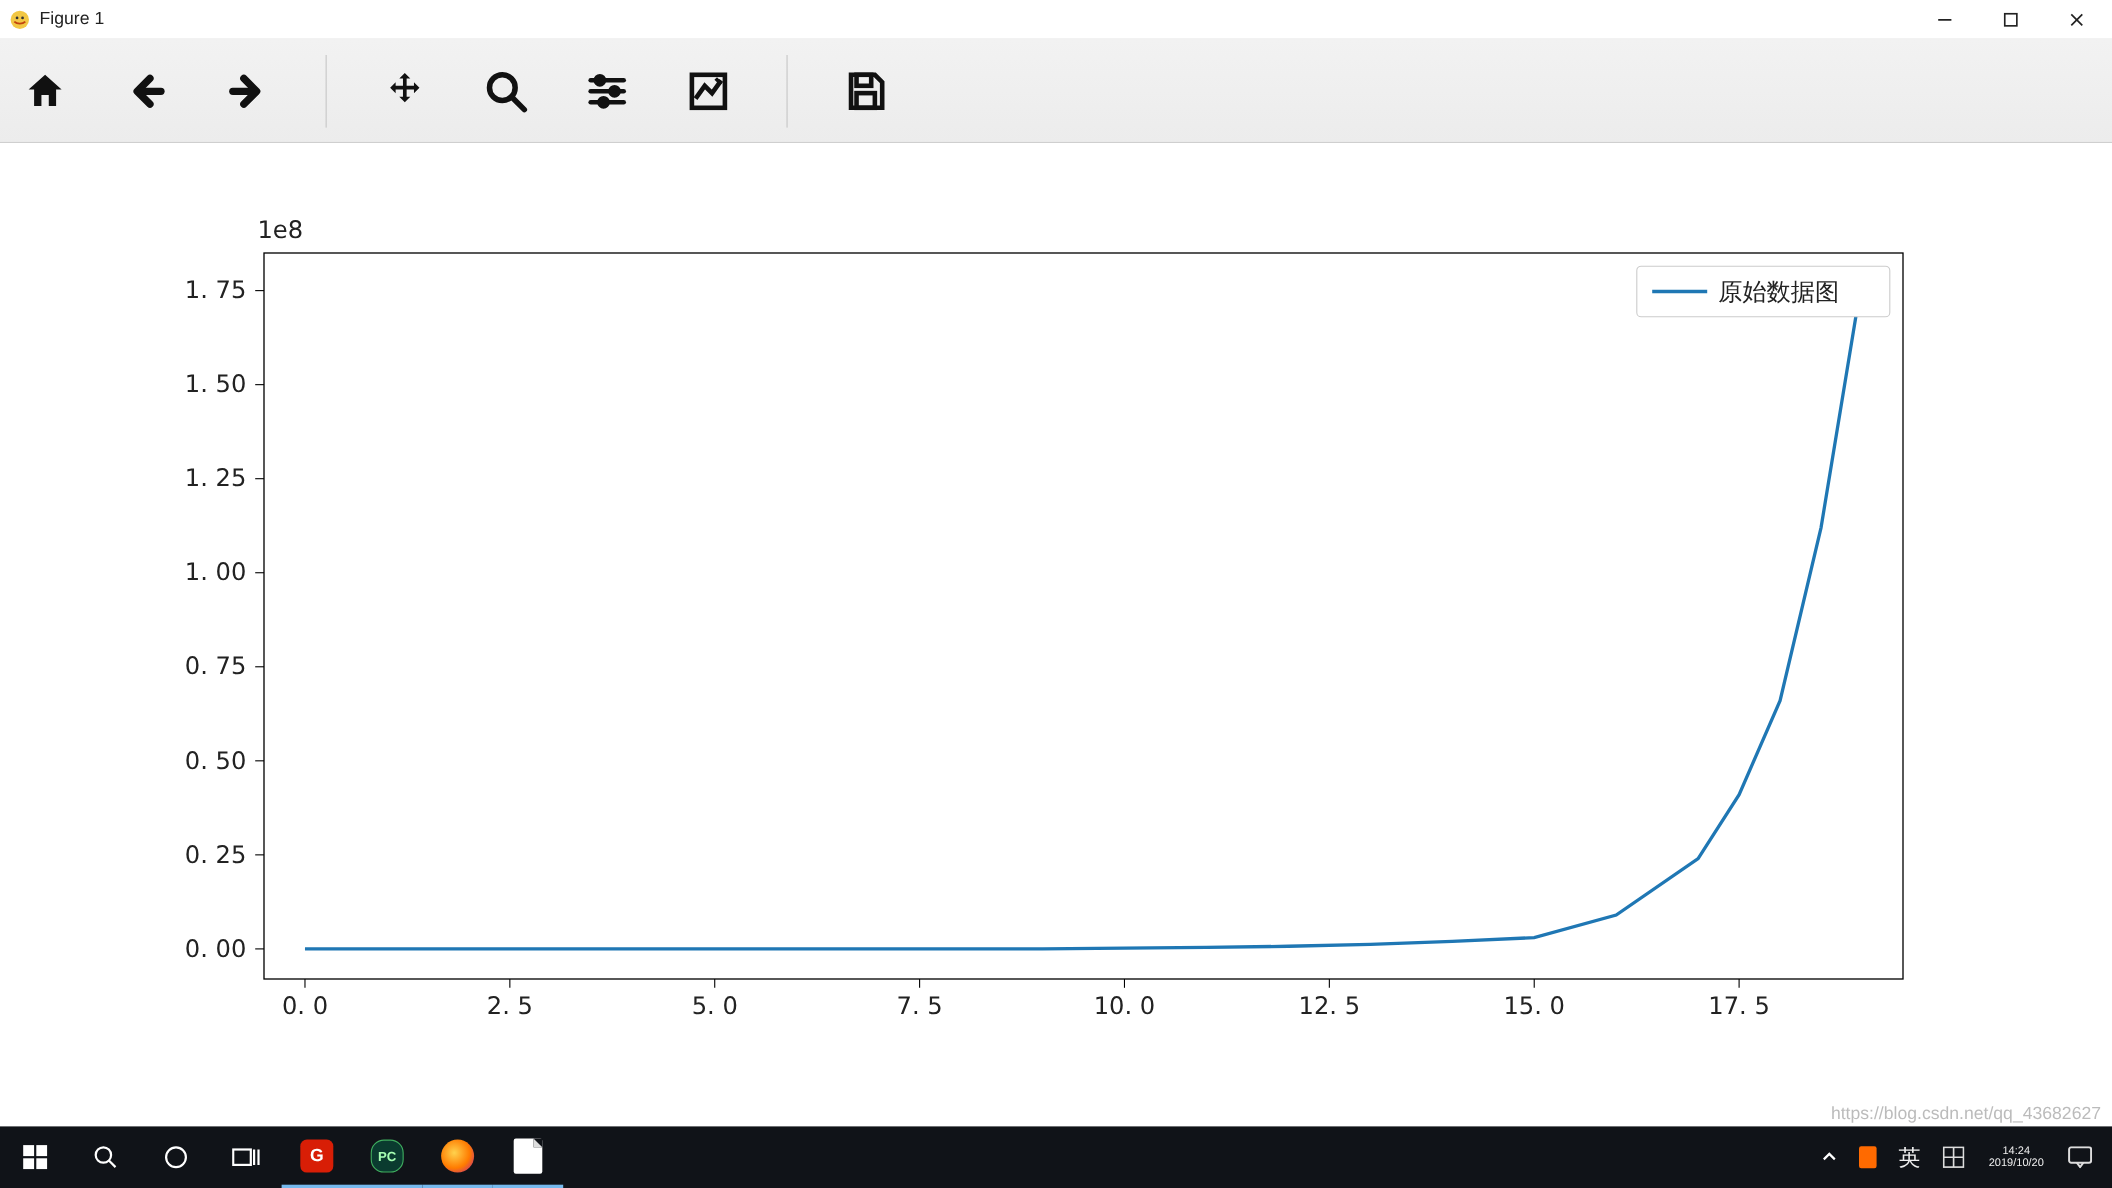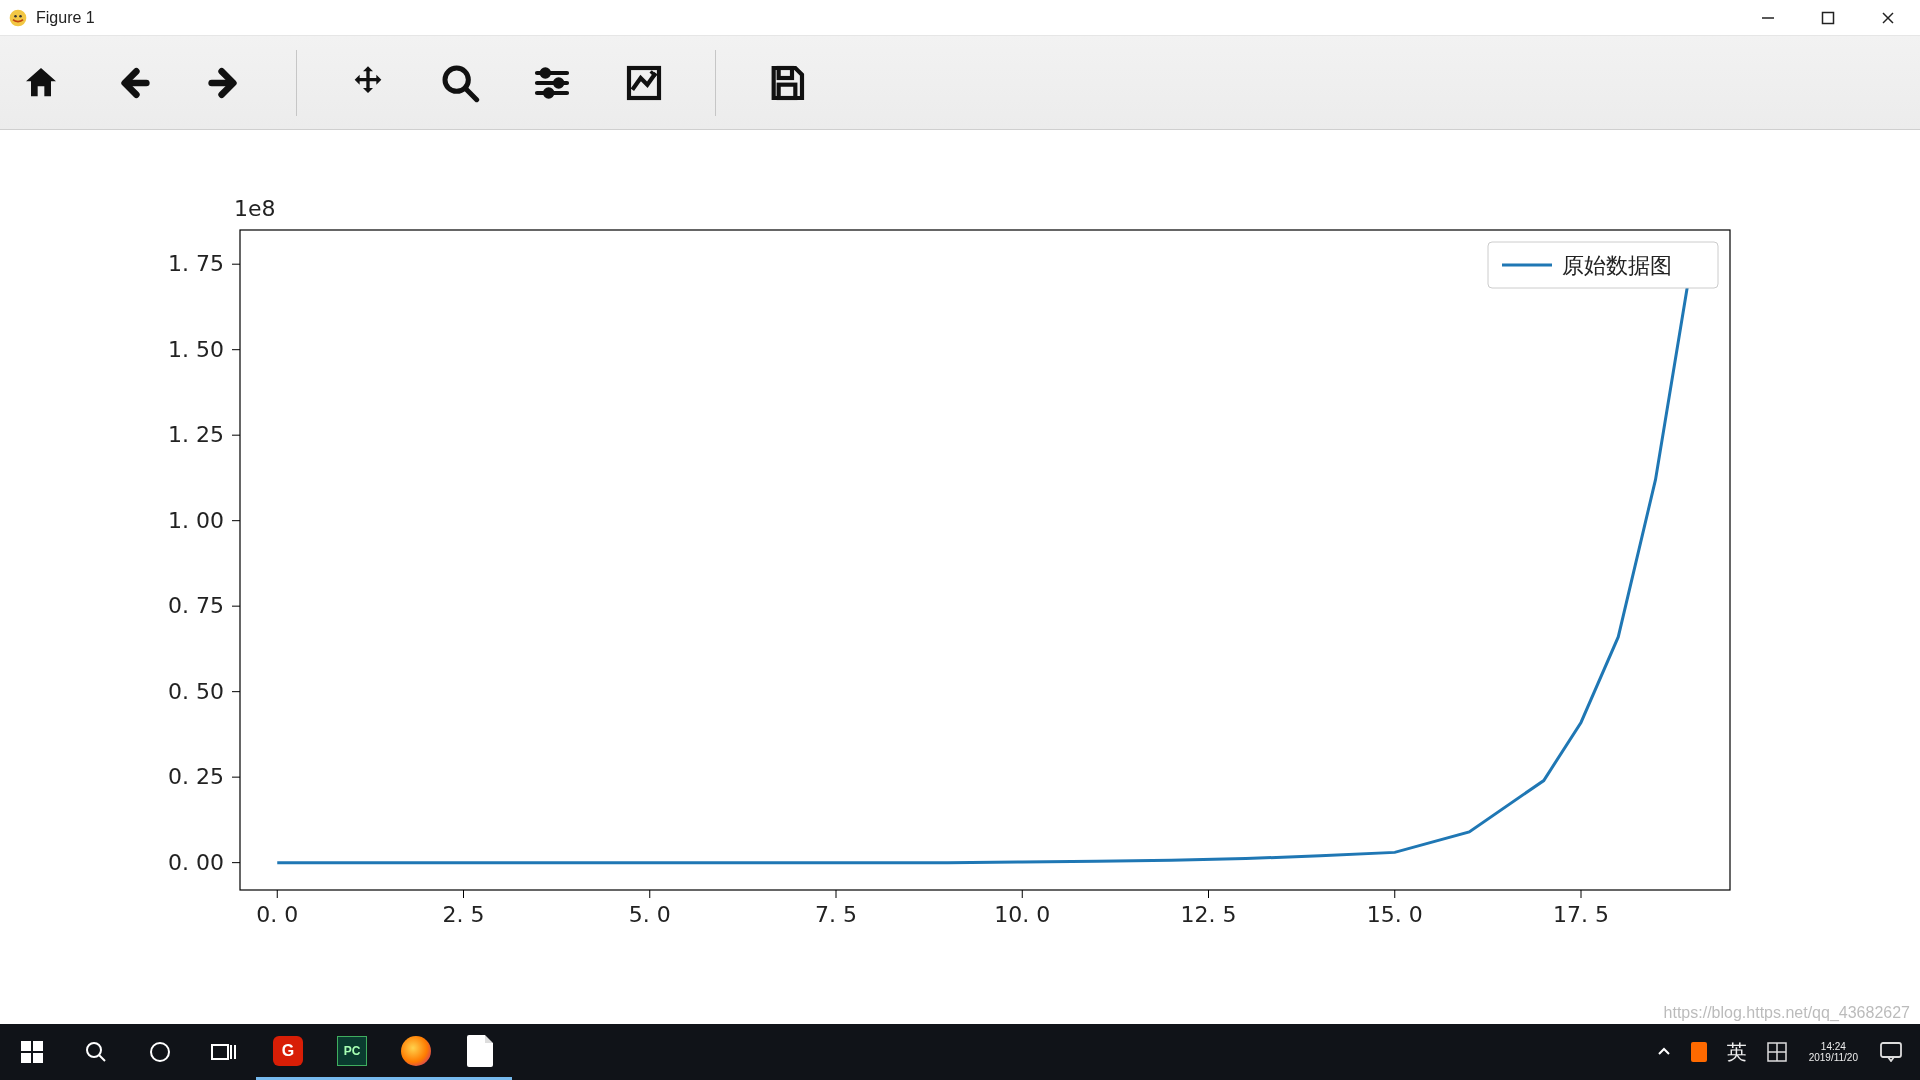--- a/index.html
+++ b/index.html
@@ -22,21 +22,21 @@
   .offset-text { font-family: "DejaVu Sans", Arial, sans-serif; font-size: 22px; fill: #222; }
   .taskbar { position: absolute; left: 0; right: 0; bottom: 0; height: 56px; background: #101318; display: flex; align-items: center; color: #fff; }
   .tb-left { display: flex; align-items: center; height: 100%; }
   .tb-item { width: 64px; height: 56px; display: flex; align-items: center; justify-content: center; }
   .tb-item.active { border-bottom: 3px solid #76b9ed; }
   .tb-right { margin-left: auto; display: flex; align-items: center; height: 100%; padding-right: 8px; }
   .tray-item { padding: 0 10px; font-size: 16px; color: #eee; display:flex; align-items:center; height:100%; }
   .clock { text-align: center; font-size: 10px; line-height: 1.15; padding: 0 12px; }
   .watermark { position: absolute; right: 10px; bottom: 58px; color: rgba(120,120,120,.5); font-size: 16px; pointer-events: none; }
   .netease { width:30px;height:30px;background:#d81e06;border-radius:6px;display:flex;align-items:center;justify-content:center;color:#fff;font-weight:bold; }
-  .pycharm { width:30px;height:30px;background:#0a3b2f;border-radius:0;display:flex;align-items:center;justify-content:center;color:#a7ffb3;font-size:12px;font-weight:bold;border:1px solid #3fae5f; }
+  .pycharm { width:30px;height:30px;background:#0a3b2f;border-radius:12px;display:flex;align-items:center;justify-content:center;color:#a7ffb3;font-size:12px;font-weight:bold;border:1px solid #3fae5f; }
   .firefox { width:30px;height:30px;border-radius:50%;background:radial-gradient(circle at 40% 40%,#ffd24d,#ff7b00 55%,#b5179e 100%); }
   .doc-icon { width:26px;height:32px;background:#fff;border-radius:2px;position:relative; }
   .doc-icon:before{content:"";position:absolute;right:0;top:0;border-left:8px solid #ddd;border-top:8px solid #101318;}
   .small-orange { width:16px;height:20px;background:#ff6a00;border-radius:2px; }
 </style>
 </head>
 <body>
 
 <div class="window">
 
@@ -162,21 +162,21 @@
         <line x1="1581" y1="760" x2="1581" y2="768" stroke="#000" stroke-width="1"></line>
         <text x="1581" y="792" text-anchor="middle" class="tick-label">17. 5</text>
         <text x="234" y="86" class="offset-text">1e8</text>
         <path d="M277.25,732.6424870466321 L351.75,732.6424870466321 L426.25,732.6424870466321 L500.75,732.6424870466321 L575.25,732.6424870466321 L649.75,732.6424870466321 L724.25,732.6424870466321 L798.75,732.6424870466321 L873.25,732.6424870466321 L947.75,732.6424870466321 L1022.25,731.958549222798 L1096.75,731.2746113989638 L1171.25,730.2487046632124 L1245.75,728.5388601036269 L1320.25,725.8031088082902 L1394.75,722.3834196891191 L1469.25,701.8652849740932 L1543.75,650.5699481865286 L1581,592.4352331606218 L1618.25,506.9430051813472 L1655.5,349.6373056994819 L1692.75,123.93782383419693 " fill="none" stroke="#1f77b4" stroke-width="3"></path>
         <rect x="1488" y="112" width="230" height="46" class="legend-box"></rect>
         <line x1="1502" y1="135" x2="1552" y2="135" stroke="#1f77b4" stroke-width="3"></line>
         <text x="1562" y="143" class="legend-text">原始数据图</text>
       </svg>
   </div>
 
-  <div class="watermark">https://blog.https.net/qq_43682627</div>
+  <div class="watermark">https://blog.csdn.net/qq_43682627</div>
 
   <div class="taskbar">
     <div class="tb-left">
       <div class="tb-item">
           <svg width="22" height="22" fill="#fff">
             <rect x="0" y="0" width="10" height="10"></rect>
             <rect x="12" y="0" width="10" height="10"></rect>
             <rect x="0" y="12" width="10" height="10"></rect>
             <rect x="12" y="12" width="10" height="10"></rect>
           </svg>
@@ -225,21 +225,21 @@
       <div class="tray-item">
           <svg width="20" height="20" fill="none" stroke="#ddd" stroke-width="1.5">
             <rect x="1" y="1" width="18" height="18"></rect>
             <line x1="1" y1="10" x2="19" y2="10"></line>
             <line x1="10" y1="1" x2="10" y2="19"></line>
           </svg>
         </div>
       <div class="tray-item clock">
         <div>
           <div>14:24</div>
-          <div>2019/11/20</div>
+          <div>2019/10/20</div>
         </div>
       </div>
       <div class="tray-item">
           <svg width="22" height="20" fill="none" stroke="#ddd" stroke-width="1.8">
             <rect x="1" y="1" width="20" height="14" rx="2"></rect>
             <path d="M8 15l3 4 3-4"></path>
           </svg>
         </div>
     </div>
   </div>

